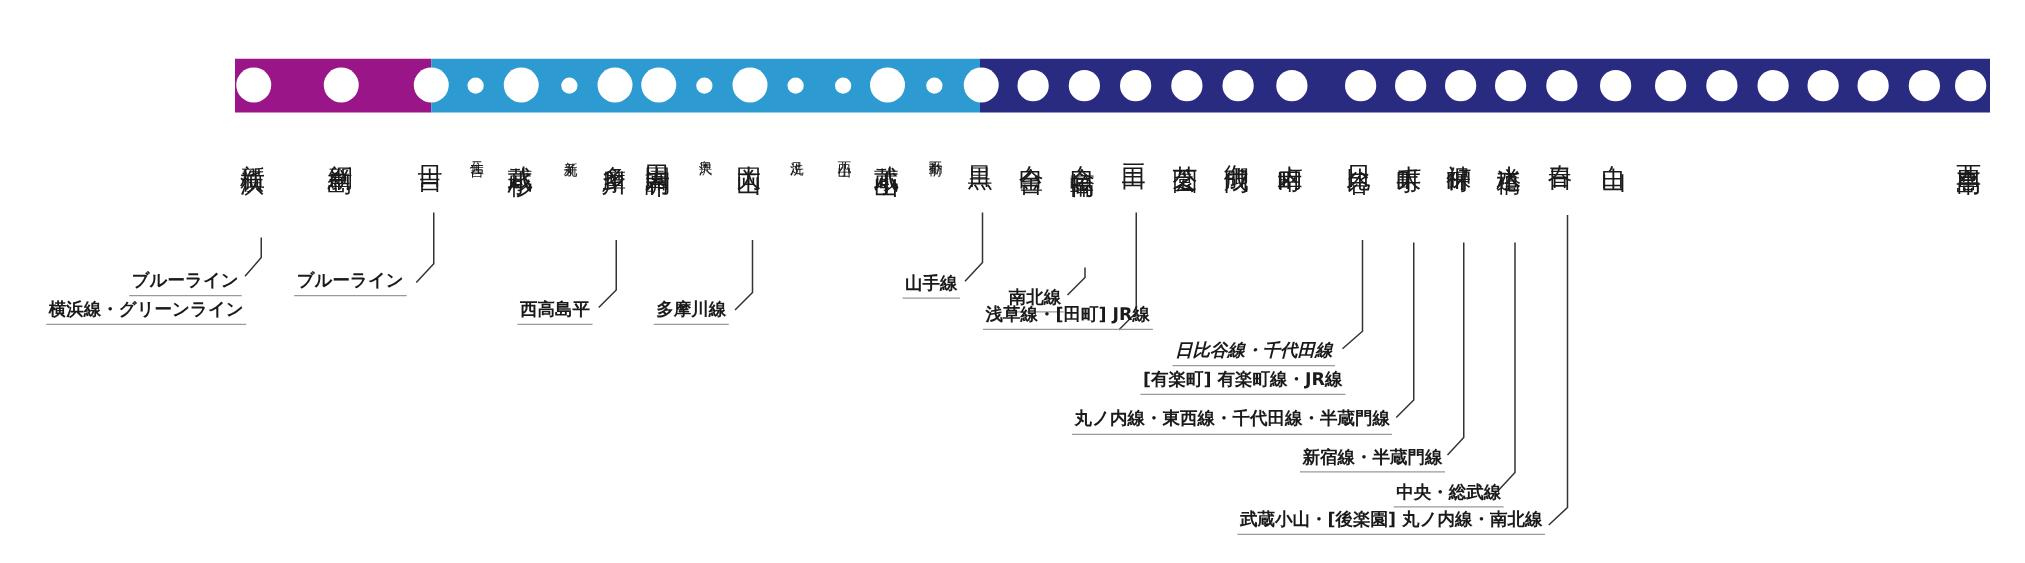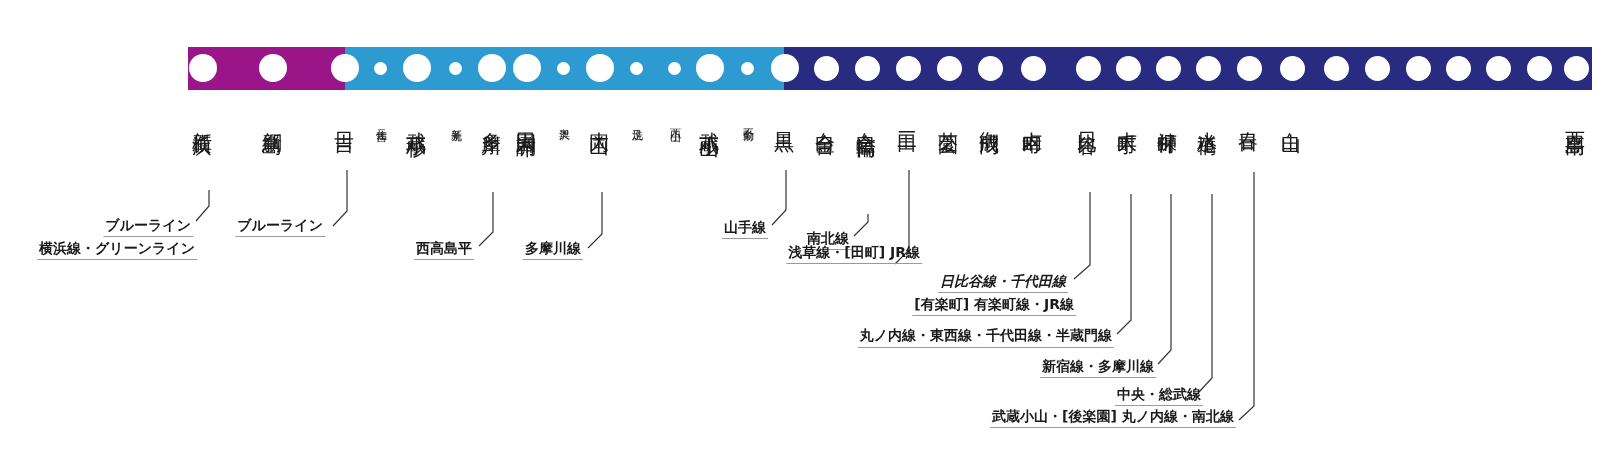--- a/index.html
+++ b/index.html
@@ -116,17 +116,17 @@
       <div class="transfer-label" style="left: 197px; top: 241px;">横浜線・グリーンライン</div>
       <div class="transfer-label" style="left: 325px; top: 218px;">ブルーライン</div>
       <div class="transfer-label" style="left: 474px; top: 241px;">西高島平</div>
       <div class="transfer-label" style="left: 583px; top: 241px;">多摩川線</div>
       <div class="transfer-label" style="left: 768px; top: 220px;">山手線</div>
       <div class="transfer-label" style="left: 851px; top: 231px;">南北線</div>
       <div class="transfer-label" style="left: 891px; top: 245px; margin-left: 31px;">浅草線・[田町] JR線</div>
       <div class="transfer-label" style="left: 1068px; top: 274px; font-style: italic;">日比谷線・千代田線</div>
       <div class="transfer-label" style="left: 1076px; top: 297px;">[有楽町] 有楽町線・JR線</div>
       <div class="transfer-label" style="left: 1114px; top: 329px; font-family: Liberation Mono, monospace;">丸ノ内線・東西線・千代田線・半蔵門線</div>
-      <div class="transfer-label" style="left: 1156px; top: 359px;">新宿線・多摩川線</div>
+      <div class="transfer-label" style="left: 1156px; top: 359px;">新宿線・半蔵門線</div>
       <div class="transfer-label" style="left: 1203px; top: 387px; font-family: Liberation Serif, serif;">中央・総武線</div>
       <div class="transfer-label" style="left: 1236px; top: 409px;">武蔵小山・[後楽園] 丸ノ内線・南北線</div>
     </div>
 </div>
 
 </body></html>

